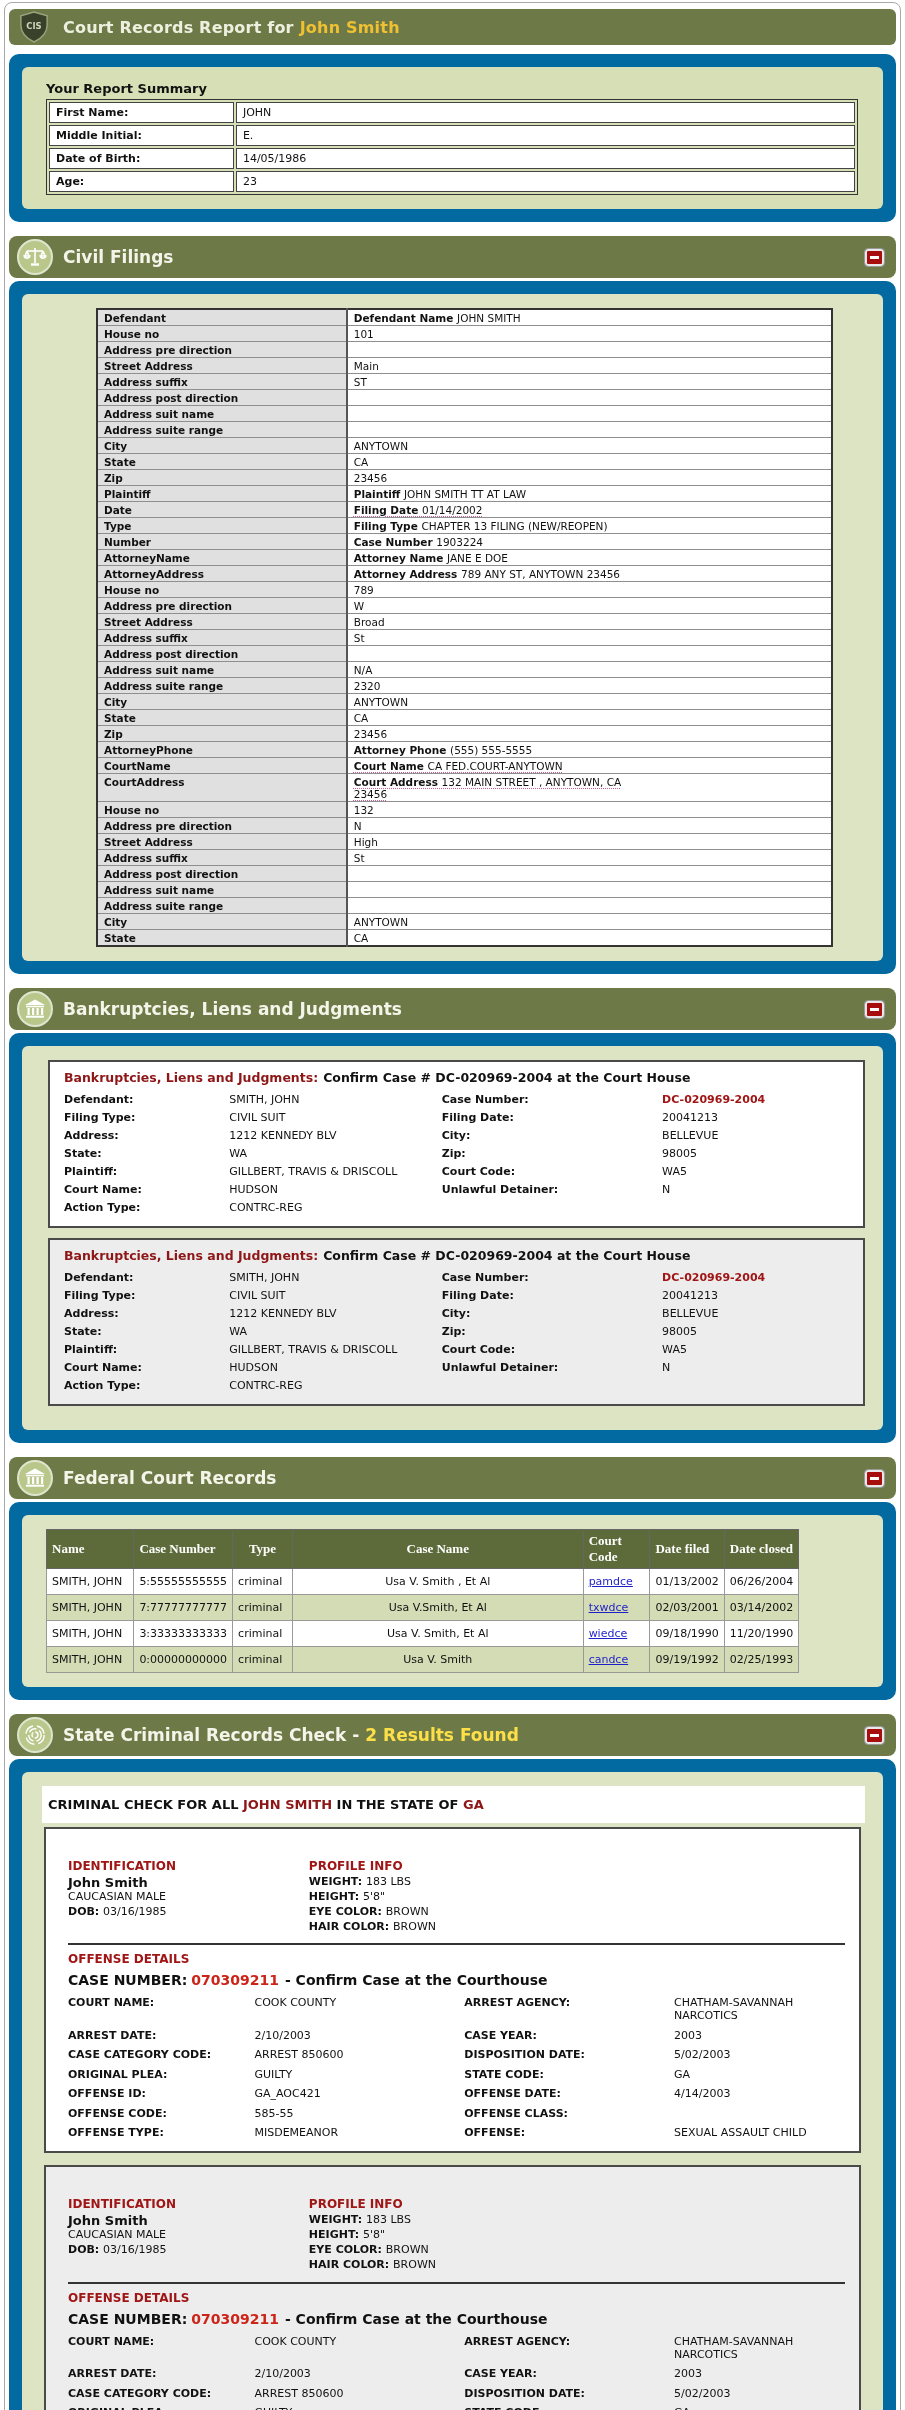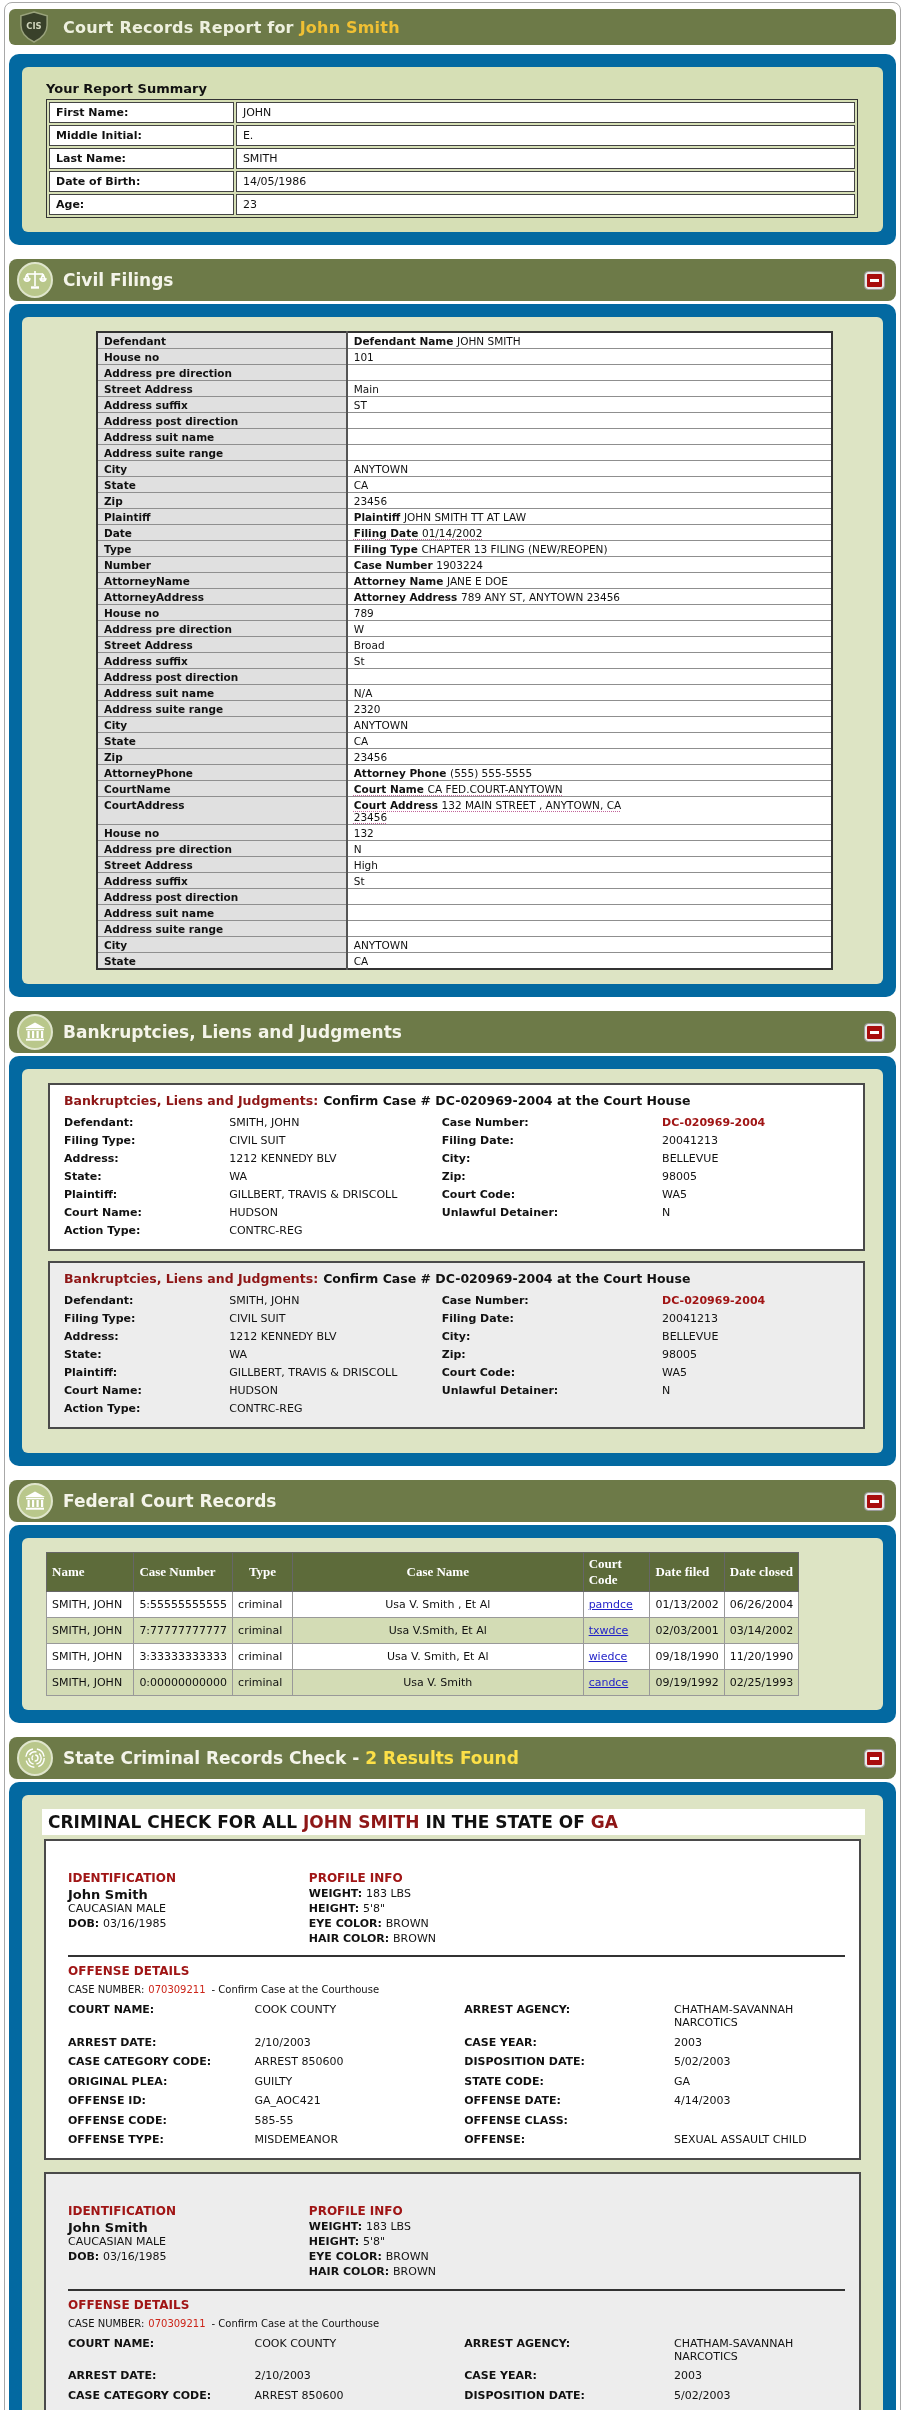--- a/index.html
+++ b/index.html
@@ -50,32 +50,32 @@
   
   table.fed{width:90%;margin-left:12px;border-collapse:collapse;border:1px solid #666;}
   table.fed th{background:#5d6b3a;color:#fff;font-family:"Liberation Serif","DejaVu Serif",serif;font-size:13px;padding:3px 5px;border:1px solid #666;text-align:left;}
   table.fed th.c{text-align:center;}
   table.fed td{border:1px solid #999;font-size:11px;padding:6px 5px;background:#fff;}
   table.fed tr.alt td{background:#d3dcb5;}
   table.fed td.c{text-align:center;}
   table.fed a{color:#1f1fc8;}
 
   
-  .check-line{background:#fff;font-size:17px;font-weight:bold;padding:3px 6px;margin:0 6px 4px 8px;}
+  .check-line{background:#fff;font-size:13px;font-weight:bold;padding:11px 6px;margin:0 6px 4px 8px;}
   .check-line .red{color:#8e1616;}
   .cr-block{border:2px solid #4a4a4a;background:#fff;padding:10px 14px 12px 22px;margin:0 10px 12px 10px;}
   .cr-block.alt{background:#ededed;}
   .redhead{color:#a01515;font-size:12px;font-weight:bold;margin-bottom:2px;}
   .idgrid{display:grid;grid-template-columns:31% 69%;font-size:11px;margin-top:20px;}
   .id-name{font-weight:bold;font-size:13px;}
   .id-line{line-height:1.35;}
   .pr-line{line-height:1.35;}
   .lab-inl{font-weight:bold;}
   .cr-div{border-top:2px solid #333;margin:9px 0 7px 0;}
-  .case-line{font-size:10px;font-weight:normal;margin:6px 0 8px 0;}
+  .case-line{font-size:14px;font-weight:bold;margin:6px 0 8px 0;}
   .case-line .rednum{color:#cc2418;margin:0 6px 0 4px;}
   .cr-grid{display:grid;grid-template-columns:24% 27% 27% 22%;row-gap:6.5px;font-size:11px;}
   .cr-grid .lab{font-weight:bold;}
 </style>
 </head>
 <body>
 
 <div class="frame">
 
   <div class="topbar">
@@ -93,24 +93,20 @@
       <div class="sum-head">Your Report Summary</div>
       <table class="sum">
           <tbody id="summary-body">
             <tr>
               <td class="lbl">First Name:</td>
               <td class="val">JOHN</td>
             </tr>
             <tr>
               <td class="lbl">Middle Initial:</td>
               <td class="val">E.</td>
-            </tr>
-            <tr>
-              <td class="lbl">Last Name:</td>
-              <td class="val">SMITH</td>
             </tr>
             <tr>
               <td class="lbl">Date of Birth:</td>
               <td class="val">14/05/1986</td>
             </tr>
             <tr>
               <td class="lbl">Age:</td>
               <td class="val">23</td>
             </tr>
           </tbody>

